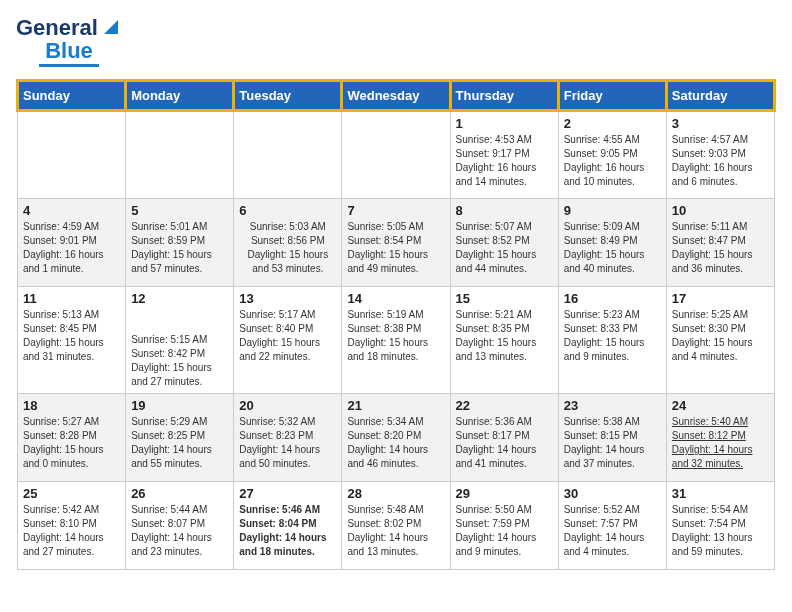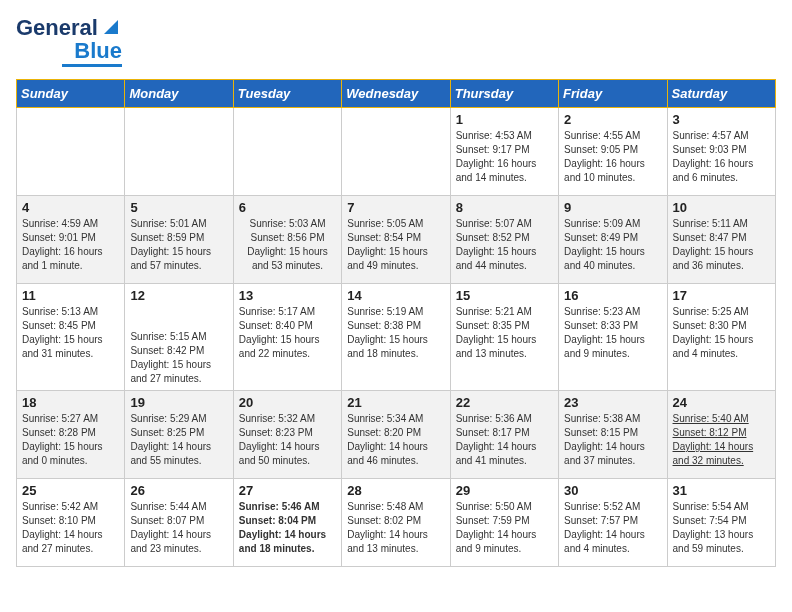--- a/index.html
+++ b/index.html
@@ -12,21 +12,21 @@
     }
     .header {
       display: flex;
       justify-content: space-between;
       align-items: flex-start;
       margin-bottom: 12px;
     }
     .logo {
       display: flex;
       flex-direction: column;
-      align-items: flex-end;
+      align-items: center;
     }
     .logo-text {
       font-size: 22px;
       font-weight: bold;
       color: #1a3a6b;
       line-height: 1;
     }
     .logo-line {
       width: 60px;
       height: 3px;
@@ -52,22 +52,21 @@
     }
     thead tr {
       background: #2266bb;
       color: #fff;
     }
     thead th {
       padding: 6px 4px;
       font-size: 13px;
       font-weight: bold;
       text-align: left;
-      border: 1px solid #eab308;
-      font-style: italic;
+      border: 3px solid #eab308;
     }
     tbody tr {
       vertical-align: top;
     }
     tbody td {
       border: 1px solid #ccc;
       padding: 4px 5px;
       font-size: 10.5px;
       color: #333;
       height: 88px;

